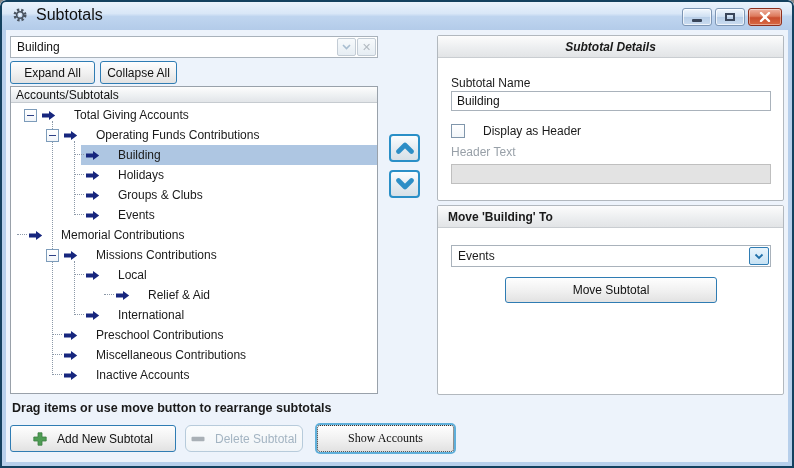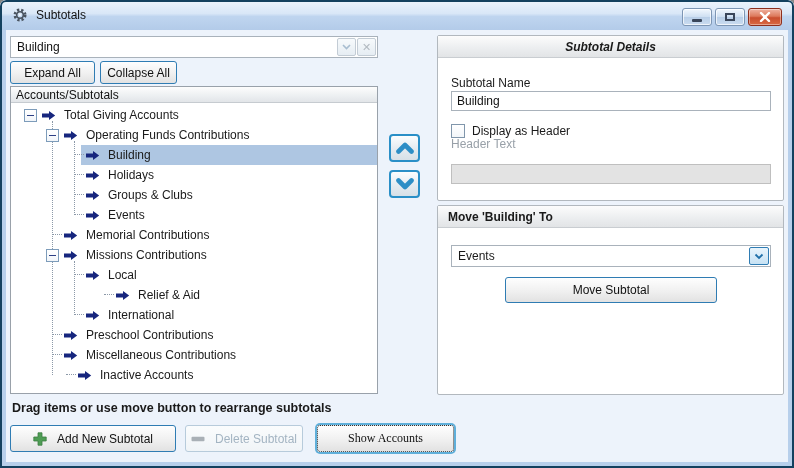--- a/index.html
+++ b/index.html
@@ -9,21 +9,21 @@
   .window { position:relative; width:794px; height:468px; background:#b7cfeb;
             border-radius:6px 6px 0 0; overflow:hidden; }
   .frame  { position:absolute; inset:0; border:2px solid #14415f; border-radius:6px 6px 0 0;
             pointer-events:none; z-index:50; }
 
   
   .titlebar { position:absolute; left:0; top:0; right:0; height:30px;
               background:linear-gradient(#eef5fd 0%, #d9e7f7 45%, #bfd5ef 55%, #b3cbe9 100%);
               display:flex; align-items:center; padding:0 10px; }
   .titlebar .app-icon { display:flex; margin:0 8px 0 2px; }
-  .title-text { font-size:12px; color:#101010;text-align:center; }
+  .title-text { font-size:16px; color:#101010;text-align:center; }
   .caption-buttons { position:absolute; right:12px; top:8px; display:flex; gap:3px; }
   .cap-btn { width:30px; height:18px; border:1px solid #7d96b4; border-radius:3px;
              background:linear-gradient(#f2f8fe, #cfe0f2 48%, #b9cfe8 52%, #cadcf0);
              display:flex; align-items:center; justify-content:center; cursor:pointer;
              box-shadow:inset 0 0 0 1px rgba(255,255,255,.7); }
   .cap-btn.close { width:34px; border-color:#8e2f1d;
              background:linear-gradient(#f0b3a2, #dd7a5c 45%, #c94e2e 55%, #d96a44);
              box-shadow:inset 0 0 0 1px rgba(255,255,255,.4); }
   .glyph-min { width:10px; height:3px; background:#39465a; border-radius:1px; margin-top:6px; }
   .glyph-max { width:10px; height:8px; border:2px solid #39465a; background:transparent; }
@@ -59,21 +59,21 @@
                  padding:0 5px; color:#111; }
   .tree-body { position:relative; height:286px; overflow:hidden; padding-top:2px; }
   .tree-row { position:relative; z-index:1; display:flex; align-items:center; height:20px; }
   .expander { width:13px; height:13px; border:1px solid #7d9cba; flex:0 0 13px;
               background:linear-gradient(#ffffff,#f1f5f9); display:flex; align-items:center;
               justify-content:center; cursor:pointer; }
   .expander i { display:block; width:7px; height:1px; background:#2c3f84; }
   .stub { width:13px; height:20px; flex:0 0 13px; position:relative; }
   .stub::after { content:''; position:absolute; left:6px; right:-3px; top:9px;
                  border-top:1px dotted #8c99a8; }
-  .row-main { flex:1; height:20px; display:flex; align-items:center; gap:8px;
+  .row-main { flex:1; height:20px; display:flex; align-items:center; gap:18px;
               padding:0 4px 0 4px; }
   .row-main.selected { background:#aec6e2; }
   .tree-label { white-space:nowrap; }
   .guide { position:absolute; width:0; border-left:1px dotted #8c99a8; z-index:0; }
 
   
   .move-arrow { position:absolute; left:389px; width:31px; height:28px;
                 border:2px solid #2a8fc7; border-radius:4px;
                 background:linear-gradient(#fbfdfe,#e4ebf0 55%,#d7e0e7);
                 display:flex; align-items:center; justify-content:center; cursor:pointer; }
@@ -91,40 +91,40 @@
   .panel-header.centered { justify-content:center;font-style:italic; }
   .panel-header.left { padding-left:10px; }
 
   .field-label { position:absolute; left:13px; }
   .text-input { position:absolute; left:13px; width:320px; height:20px;
                 border:1px solid #a9b2bb; background:#fff; padding:0 5px;
                 font:12px "Liberation Sans",sans-serif; color:#111; outline:none; }
   .text-input:disabled { background:#e3e3e3; border-color:#bfbfbf; }
   .lbl-name { top:40px; }
   .inp-name { top:55px; }
-  .chk-row { position:absolute; left:13px; top:88px; display:flex; align-items:center; gap:7px; }
+  .chk-row { position:absolute; left:13px; top:88px; display:flex; align-items:center; gap:18px; }
   .checkbox { width:14px; height:14px; border:1px solid #8096ab;
               background:linear-gradient(#fff,#f2f6f9); cursor:pointer; }
-  .lbl-header-text { top:101px; color:#98a0a8; }
+  .lbl-header-text { top:109px; color:#98a0a8; }
   .inp-header-text { top:128px; }
 
   .move-combo { position:absolute; left:13px; top:39px; width:320px; height:22px;
                 border:1px solid #a9b2bb; background:#fff; display:flex; align-items:center; }
   .move-combo .combo-value { flex:1; padding:0 6px; }
   .combo-drop { width:20px; height:18px; margin-right:1px; border:1px solid #2f7cb3;
                 border-radius:2px; background:linear-gradient(#e8f4fc,#c7e2f4);
                 display:flex; align-items:center; justify-content:center; cursor:pointer; }
   .btn-move-subtotal { position:absolute; left:67px; top:71px; width:212px; height:26px; }
 
   
   .hint { position:absolute; left:12px; top:401px; font-weight:bold; font-size:12.5px; }
   .footer-btn { position:absolute; top:425px; height:27px; gap:10px; }
   .btn-add  { left:10px;  width:166px; }
   .btn-del  { left:185px; width:118px; border-color:#b7cbdb; color:#a3b4c2;
-              background:linear-gradient(#fafcfd,#f0f4f7); cursor:default; }
+              background:linear-gradient(#fafcfd,#f0f4f7); cursor:default;border-radius:6px; }
   .btn-show { left:317px; width:137px; border:1px dotted #333;
               box-shadow:0 0 0 2px #5fafda;font-family:Liberation Serif, serif; }
 </style>
 </head>
 <body>
 
 <div class="window">
 
   <div class="titlebar">
     <span class="app-icon">
@@ -223,21 +223,21 @@
           </div>
           <div class="tree-row" style="padding-left: 57px;">
             <span class="stub"></span>
             <span class="row-main">
               <svg width="15" height="11" viewBox="0 0 15 11">
                 <path d="M1 3.6 L8 3.6 8 0.9 14.2 5.5 8 10.1 8 7.4 1 7.4 Z" fill="#17267e"></path>
               </svg>
               <span class="tree-label">Events</span>
             </span>
           </div>
-          <div class="tree-row" style="padding-left: 35px;">
+          <div class="tree-row" style="">
             <span class="stub"></span>
             <span class="row-main">
               <svg width="15" height="11" viewBox="0 0 15 11">
                 <path d="M1 3.6 L8 3.6 8 0.9 14.2 5.5 8 10.1 8 7.4 1 7.4 Z" fill="#17267e"></path>
               </svg>
               <span class="tree-label">Memorial Contributions</span>
             </span>
           </div>
           <div class="tree-row" style="padding-left: 35px;">
             <span class="expander">
@@ -288,21 +288,21 @@
           </div>
           <div class="tree-row" style="padding-left: 35px;">
             <span class="stub"></span>
             <span class="row-main">
               <svg width="15" height="11" viewBox="0 0 15 11">
                 <path d="M1 3.6 L8 3.6 8 0.9 14.2 5.5 8 10.1 8 7.4 1 7.4 Z" fill="#17267e"></path>
               </svg>
               <span class="tree-label">Miscellaneous Contributions</span>
             </span>
           </div>
-          <div class="tree-row" style="padding-left: 49px; align-items: center;">
+          <div class="tree-row" style="padding-left: 35px; align-items: center;">
             <span class="stub"></span>
             <span class="row-main">
               <svg width="15" height="11" viewBox="0 0 15 11">
                 <path d="M1 3.6 L8 3.6 8 0.9 14.2 5.5 8 10.1 8 7.4 1 7.4 Z" fill="#17267e"></path>
               </svg>
               <span class="tree-label">Inactive Accounts</span>
             </span>
           </div>
           <div class="guide" style="left: 41px; top: 18px; height: 254px;"></div>
           <div class="guide" style="left: 63px; top: 38px; height: 74px;"></div>

